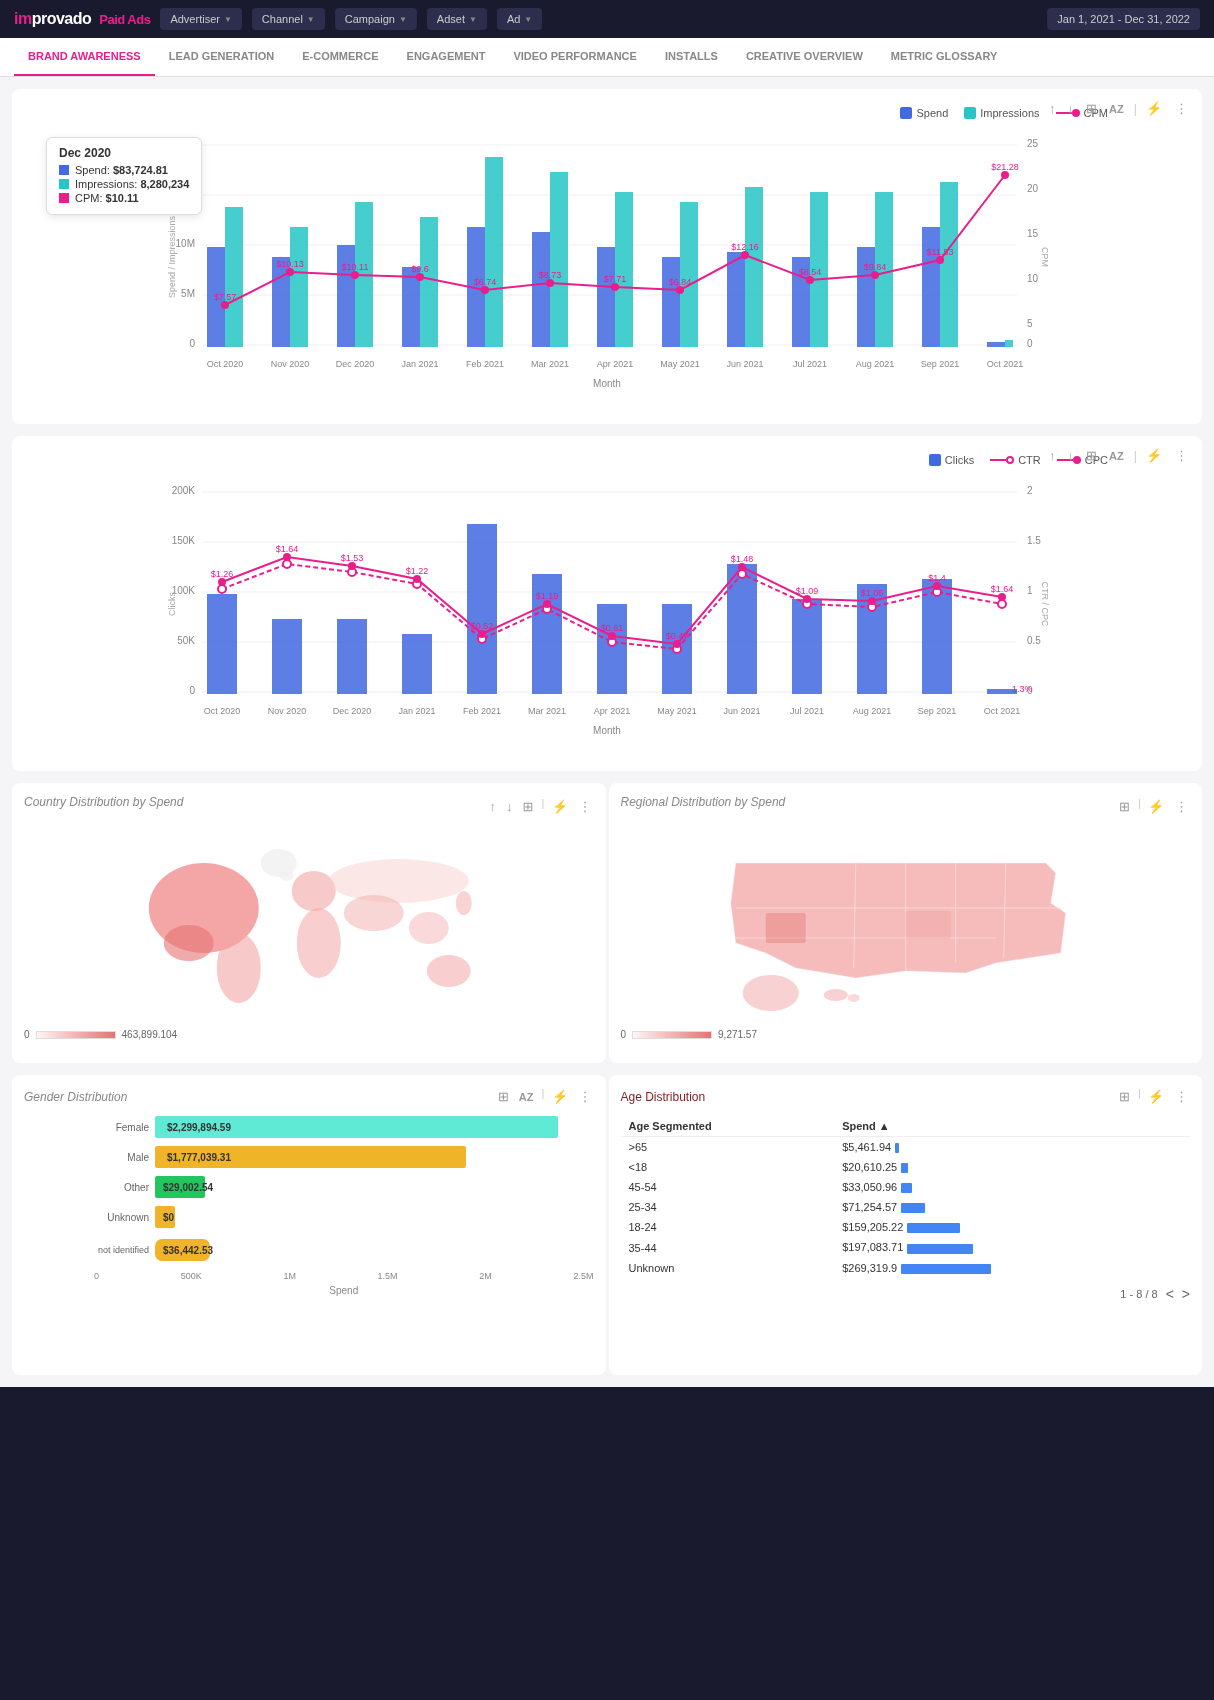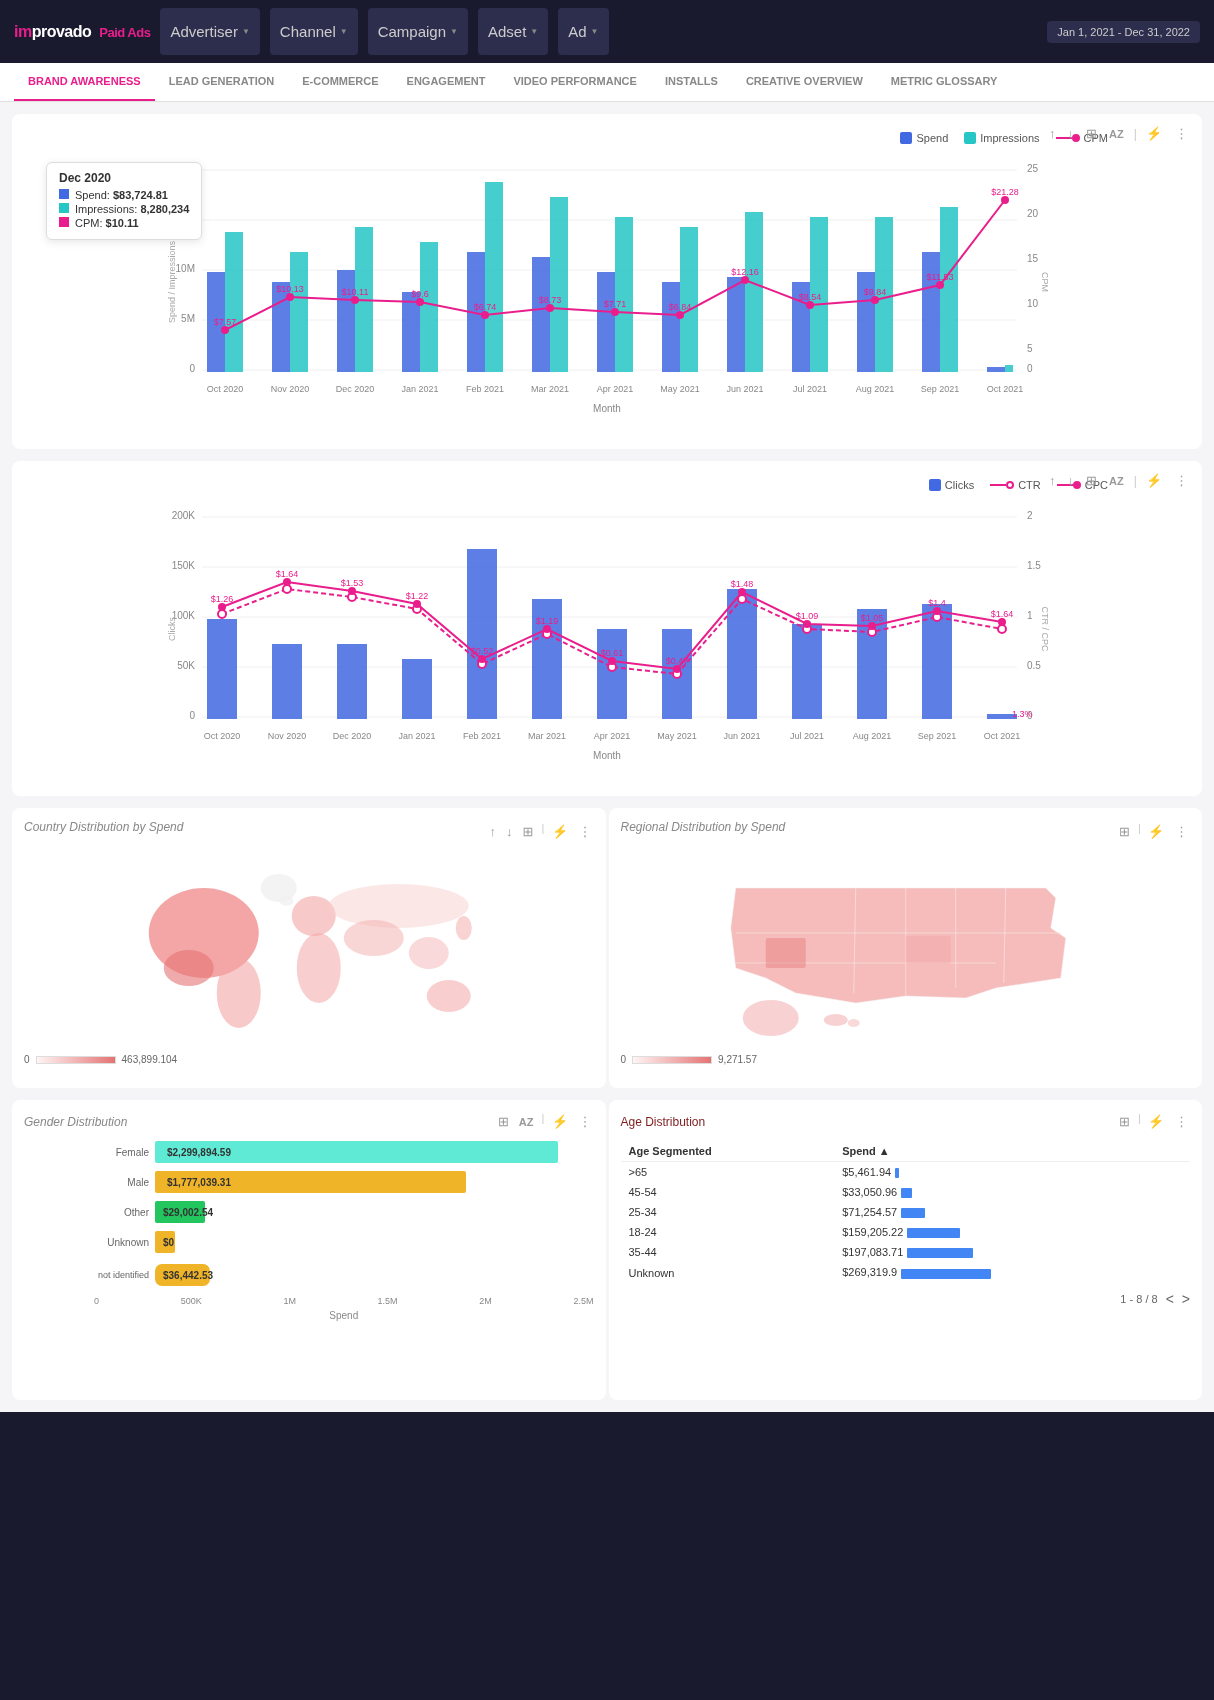--- a/index.html
+++ b/index.html
@@ -3,21 +3,21 @@
   <meta charset="utf-8">
   <style>
     * { box-sizing: border-box; margin: 0; padding: 0; }
     body { font-family: 'Segoe UI', Arial, sans-serif; background: #1a1a2e; color: #333; font-size: 12px; }
     
     
     .header { background: #1a1a2e; display: flex; align-items: center; padding: 8px 14px; gap: 10px; }
     .logo { color: white; font-size: 16px; font-weight: 700; letter-spacing: -0.5px; }
     .logo span { color: #e91e8c; }
     .logo-sub { color: #aaa; font-size: 13px; margin-left: 4px; }
-    .filter-btn { background: #2d2d4e; color: #ccc; border: none; border-radius: 4px; padding: 15px 10px; font-size: 15px; cursor: pointer; display: flex; align-items: center; gap: 4px; }
+    .filter-btn { background: #2d2d4e; color: #ccc; border: none; border-radius: 4px; padding: 5px 10px; font-size: 11px; cursor: pointer; display: flex; align-items: center; gap: 4px; }
     .filter-btn::after { content: '▼'; font-size: 8px; color: #888; }
     .date-btn { background: #2d2d4e; color: #ccc; border: none; border-radius: 4px; padding: 5px 10px; font-size: 11px; cursor: pointer; margin-left: auto; }
     
     
     .tabs { background: white; border-bottom: 1px solid #e0e0e0; display: flex; padding: 0 14px; }
     .tab { padding: 12px 14px; font-size: 11px; font-weight: 600; color: #888; cursor: pointer; border-bottom: 2px solid transparent; white-space: nowrap; }
     .tab.active { color: #e91e8c; border-bottom-color: #e91e8c; }
     
     
     .main { background: #f5f5f8; padding: 12px; display: flex; flex-direction: column; gap: 12px; }
@@ -31,21 +31,21 @@
     .legend { display: flex; gap: 16px; justify-content: center; margin-bottom: 8px; margin-top: 4px; }
     .legend-item { display: flex; align-items: center; gap: 4px; font-size: 11px; color: #555; }
     .legend-dot { width: 12px; height: 12px; border-radius: 2px; }
 
     
     .chart-area { position: relative; }
     
     
     .tooltip-box { position: absolute; top: 10px; left: 20px; background: white; border: 1px solid #ddd; border-radius: 6px; padding: 8px 12px; font-size: 11px; z-index: 10; box-shadow: 0 2px 8px rgba(0,0,0,0.1); }
     .tooltip-title { font-weight: 700; margin-bottom: 4px; font-size: 12px; }
-    .tooltip-row { display: flex; gap: 6px; margin: 2px 0; }
+    .tooltip-row { display: flex; align-items: center; gap: 6px; margin: 2px 0; }
     .tooltip-square { width: 10px; height: 10px; }
     
     
     .bottom-row { display: flex; gap: 3px; }
     .half-card { flex: 1; background: white; border-radius: 8px; padding: 12px; position: relative; min-height: 280px; }
     .map-title { font-size: 12px; color: #888; margin-bottom: 8px; font-style: italic; }
     .map-scale { display: flex; align-items: center; gap: 6px; margin-top: 8px; font-size: 10px; color: #666; }
     .scale-bar { width: 80px; height: 8px; background: linear-gradient(to right, #fff5f5, #e57373); border: 1px solid #ddd; }
     
     
@@ -554,20 +554,24 @@
         <thead>
           <tr>
             <th>Age Segmented</th>
             <th>Spend ▲</th>
           </tr>
         </thead>
         <tbody id="age-tbody">
         <tr>
               <td>&gt;65</td>
               <td class="spend">$5,461.94<span class="age-bar-mini" style="width:4px;"></span></td>
+            </tr>
+            <tr>
+              <td>&lt;18</td>
+              <td class="spend">$20,610.25<span class="age-bar-mini" style="width:7px;"></span></td>
             </tr>
             <tr>
               <td>45-54</td>
               <td class="spend">$33,050.96<span class="age-bar-mini" style="width:11px;"></span></td>
             </tr>
             <tr>
               <td>25-34</td>
               <td class="spend">$71,254.57<span class="age-bar-mini" style="width:24px;"></span></td>
             </tr>
             <tr>

